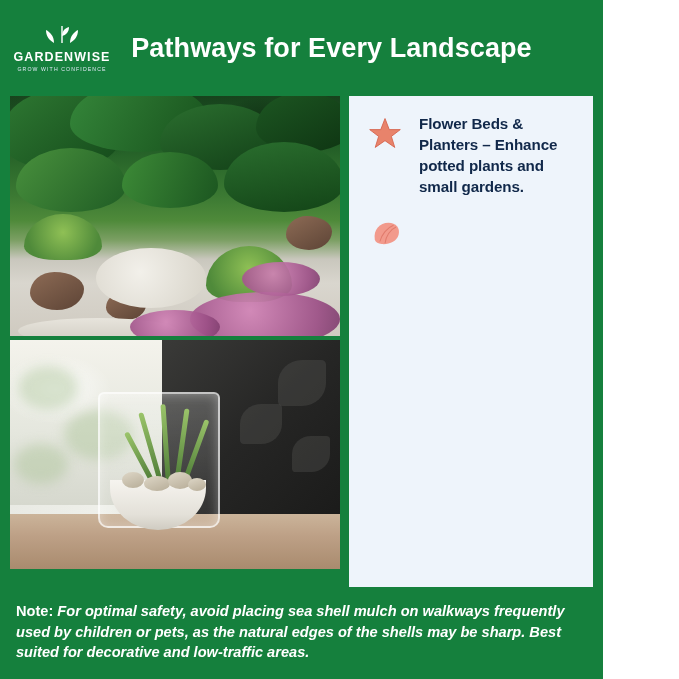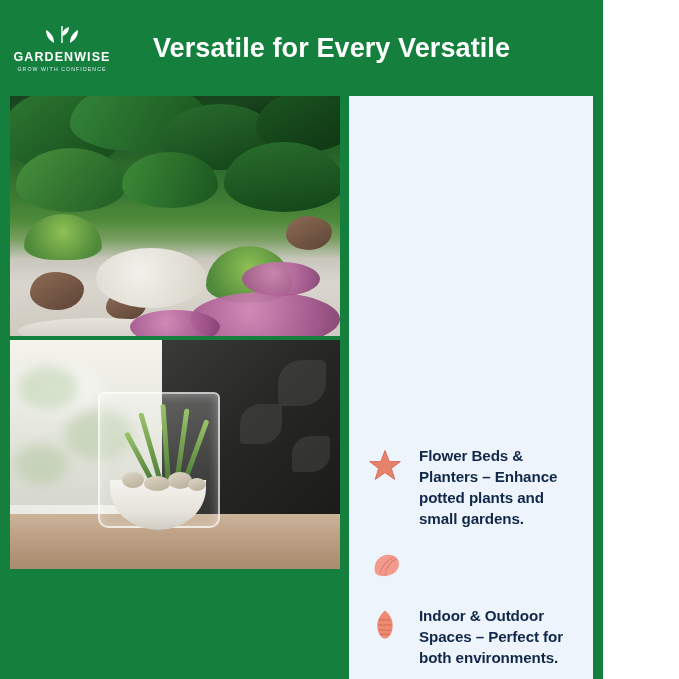--- a/index.html
+++ b/index.html
@@ -191,21 +191,21 @@
     border-radius: 3px;
     transform-origin: bottom center;
   }
 
   
   .features {
     flex: 1 1 auto;
     background: #eef4fb;
     display: flex;
     flex-direction: column;
-    justify-content: flex-end;
+    justify-content: flex-start;
     padding: 18px 14px 10px 16px;
     box-sizing: border-box;
     gap: 16px;
   }
   .feature {
     display: flex;
     align-items: flex-start;
     gap: 14px;
   }
   .feature-icon {
@@ -254,21 +254,21 @@
         <svg width="40" height="20" viewBox="0 0 40 20" aria-hidden="true">
           <path d="M12 19 C12 12, 8 8, 4 6 C4 12, 7 16, 12 19 Z" fill="#ffffff"></path>
           <path d="M20 19 C20 10, 20 5, 20 2 C20 6, 20 13, 20 19 Z" fill="#ffffff" stroke="#ffffff" stroke-width="1.4"></path>
           <path d="M20 12 C20 7, 23 4, 27 3 C27 8, 24 11, 20 12 Z" fill="#ffffff"></path>
           <path d="M28 19 C28 12, 32 8, 36 6 C36 12, 33 16, 28 19 Z" fill="#ffffff"></path>
         </svg>
       </span>
       <span class="logo-name">GARDENWISE</span>
       <span class="logo-tag">GROW WITH CONFIDENCE</span>
     </div>
-    <div class="header-title">Versatile for Every Versatile</div>
+    <div class="header-title">Pathways for Every Landscape</div>
   </div>
 
   <div class="body">
 
     <div class="photos">
 
       <div class="photo photo-top garden">
         <div class="g-leafbig" style="left:-10px; top:-6px; width:120px; height:80px; background:linear-gradient(140deg,#2f7a33,#14491a);"></div>
         <div class="g-leafbig" style="left:60px; top:-14px; width:140px; height:70px; background:linear-gradient(120deg,#35873a,#17501c);"></div>
         <div class="g-leafbig" style="left:150px; top:8px; width:120px; height:66px; background:linear-gradient(160deg,#2b6f2f,#123f17);"></div>
@@ -328,27 +328,22 @@
         <span class="feature-icon">
           <svg width="34" height="34" viewBox="0 0 40 40" aria-hidden="true">
             <path d="M8 28 C6 16, 14 8, 24 8 C33 8, 38 14, 36 22 C34 30, 24 34, 16 33 C12 32.5, 9 31, 8 28 Z" fill="#f29a8c"></path>
             <path d="M14 30 C16 22, 22 14, 30 11" fill="none" stroke="#e07b6c" stroke-width="1.2"></path>
             <path d="M20 32 C21 24, 26 16, 33 13" fill="none" stroke="#e07b6c" stroke-width="1.2"></path>
           </svg>
         </span>
       </div>
 
 
-      <div class="feature">
-        <span class="feature-icon">
-          <svg width="34" height="34" viewBox="0 0 40 40" aria-hidden="true">
-            <path d="M20 3 C26 8, 29 14, 29 21 C29 29, 25 36, 20 36 C15 36, 11 29, 11 21 C11 14, 14 8, 20 3 Z" fill="#ed8a72"></path>
-            <path d="M13 14 L27 14 M12 20 L28 20 M12.5 26 L27.5 26 M14 31 L26 31" fill="none" stroke="#d66a52" stroke-width="1.1"></path>
-          </svg>
-        </span>
-        <span class="feature-text">Indoor &amp; Outdoor Spaces – Perfect for both environments.</span>
-      </div>
 
     </div>
   </div>
 
+  <div class="note">
+    <span class="note-label">Note:</span>
+    <em>For optimal safety, avoid placing sea shell mulch on walkways frequently used by children or pets, as the natural edges of the shells may be sharp. Best suited for decorative and low-traffic areas.</em>
+  </div>
 
 </div>
 
 </body></html>

